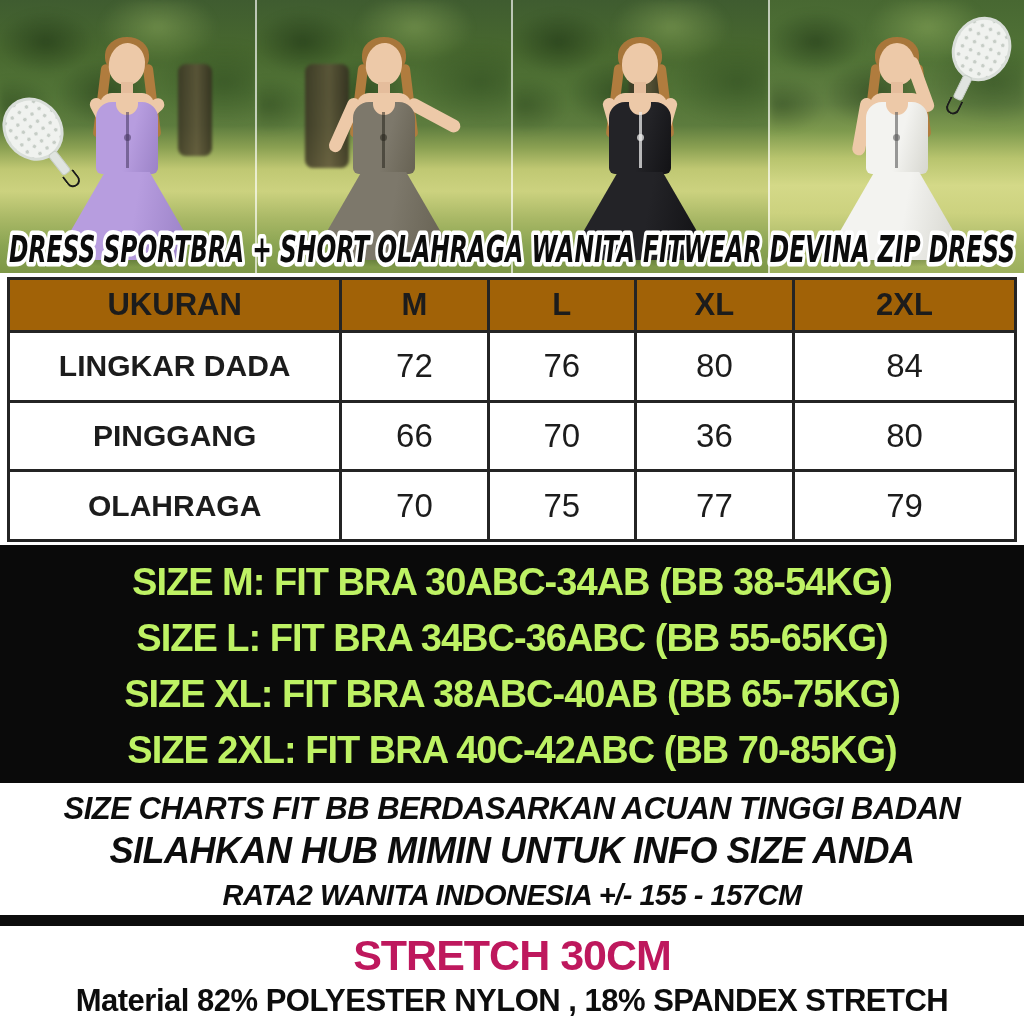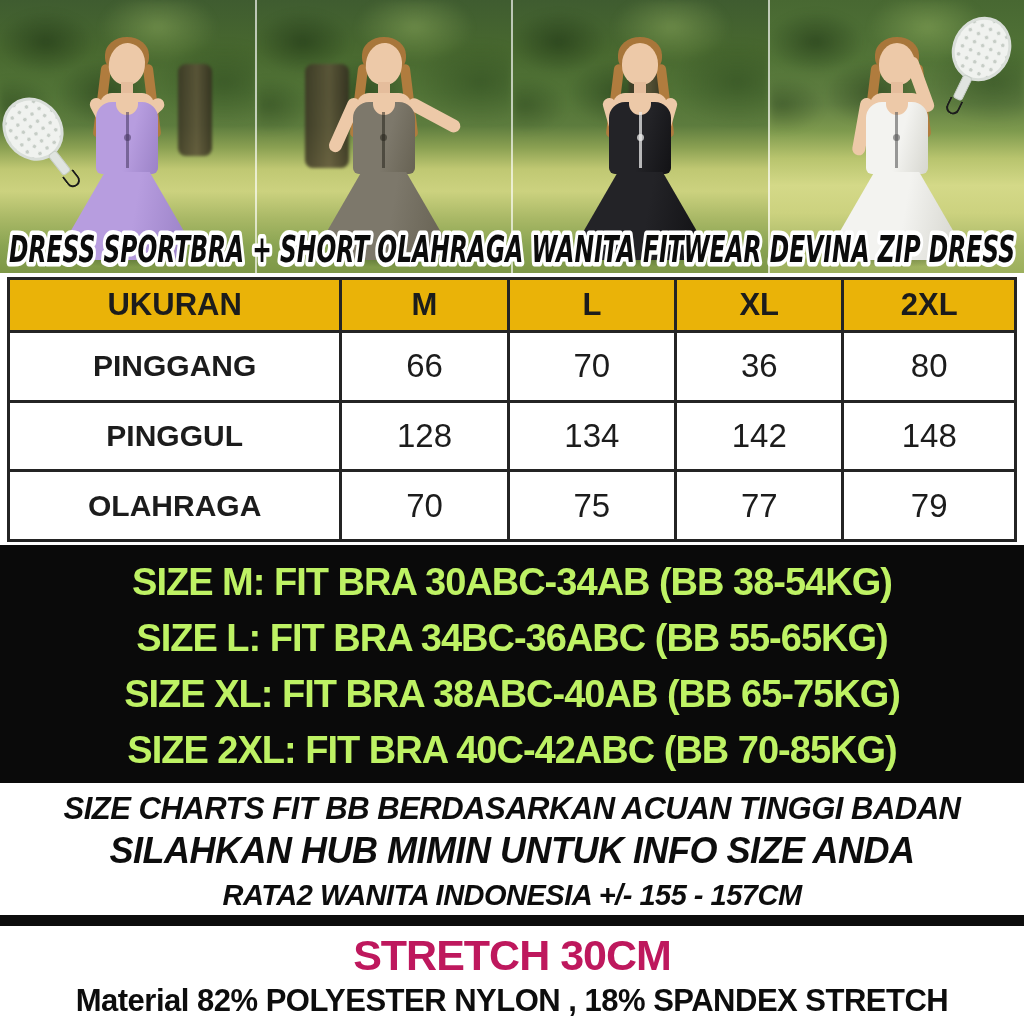--- a/index.html
+++ b/index.html
@@ -105,21 +105,21 @@
   
   .title-banner { position: absolute; top: 221px; left: 0; width: 948px; height: 56px; z-index: 6; }
 
   
   .table-wrap { height: 272px; background: #fff; padding: 4px 7px 3px 7px; }
   table.size-table { width: 100%; height: 100%; border-collapse: collapse; }
   .size-table th, .size-table td {
     border: 3px solid #242424; text-align: center; vertical-align: middle;
     color: #1c1c1c; padding: 0;
   }
-  .size-table th { background: #eab308; font-size: 31px; font-weight: bold; height: 53px; }
+  .size-table th { background: #a16207; font-size: 31px; font-weight: bold; height: 53px; }
   .size-table th.c0 { width: 33%; }
   .size-table td.lbl { font-weight: bold; font-size: 30px; }
   .size-table td.val { font-size: 33px; font-weight: normal; }
 
   
   .fit-info { height: 238px; background: #0a0a0a; padding-top: 9px; text-align: center; }
   .fit-line {
     color: #bef264; font-weight: bold; font-size: 38px; line-height: 56px;
     letter-spacing: -1px; white-space: nowrap;
   }
@@ -249,32 +249,32 @@
       <tr>
         <th class="c0">UKURAN</th>
         <th>M</th>
         <th>L</th>
         <th>XL</th>
         <th>2XL</th>
       </tr>
     </thead>
     <tbody>
       <tr>
+        <td class="lbl">LINGKAR DADA</td>
+        <td class="val">72</td>
+        <td class="val">76</td>
+        <td class="val">80</td>
+        <td class="val">84</td>
+      </tr>
+      <tr>
         <td class="lbl">PINGGANG</td>
         <td class="val">66</td>
         <td class="val">70</td>
         <td class="val">36</td>
         <td class="val">80</td>
-      </tr>
-      <tr>
-        <td class="lbl">PINGGUL</td>
-        <td class="val">128</td>
-        <td class="val">134</td>
-        <td class="val">142</td>
-        <td class="val">148</td>
       </tr>
       <tr>
         <td class="lbl">OLAHRAGA</td>
         <td class="val">70</td>
         <td class="val">75</td>
         <td class="val">77</td>
         <td class="val">79</td>
       </tr>
     </tbody>
   </table>

